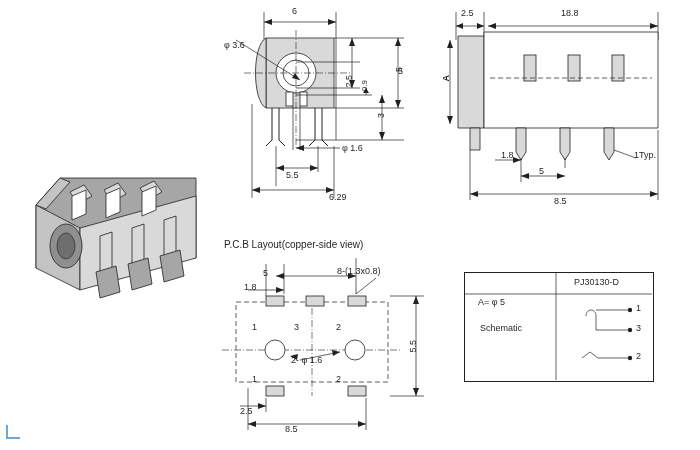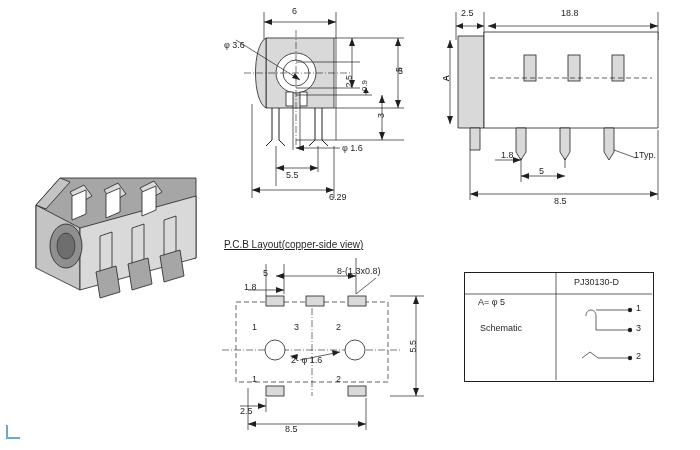--- a/index.html
+++ b/index.html
@@ -206,21 +206,21 @@
   <div class="abs lbl" style="left:461px;top:8px;">2.5</div>
   <div class="abs lbl" style="left:561px;top:8px;">18.8</div>
   <div class="abs lbl b" style="left:441px;top:73px;">
     <span class="vert">A</span>
   </div>
   <div class="abs lbl" style="left:501px;top:150px;">1.8</div>
   <div class="abs lbl" style="left:539px;top:166px;">5</div>
   <div class="abs lbl" style="left:554px;top:196px;">8.5</div>
   <div class="abs lbl" style="left:634px;top:150px;">1Typ.</div>
 
-  <div class="abs lbl md" style="left:224px;top:240px;text-decoration:underline;">P.C.B Layout(copper-side view)</div>
+  <div class="abs lbl md" style="left:224px;top:240px;">P.C.B Layout(copper-side view)</div>
 
   <svg width="700" height="450">
 
     <rect class="dash" x="236" y="302" width="152" height="80"></rect>
 
     <line class="dashfine" x1="222" y1="350" x2="400" y2="350"></line>
     <line class="dashfine" x1="312" y1="296" x2="312" y2="396"></line>
 
     <rect class="fillg" x="266" y="296" width="18" height="10"></rect>
     <rect class="fillg" x="306" y="296" width="18" height="10"></rect>

